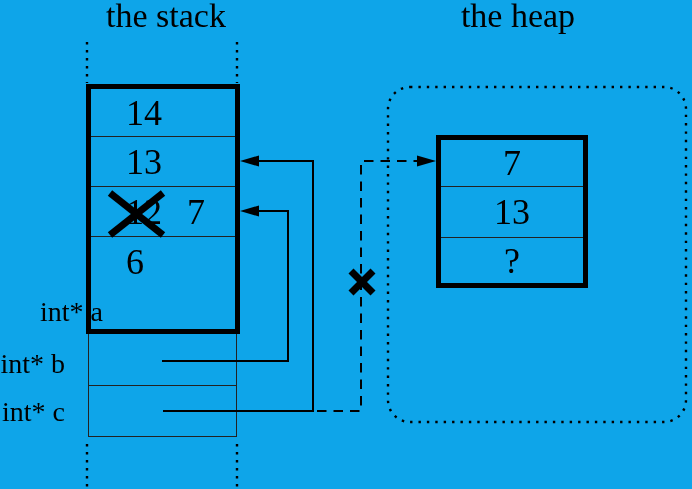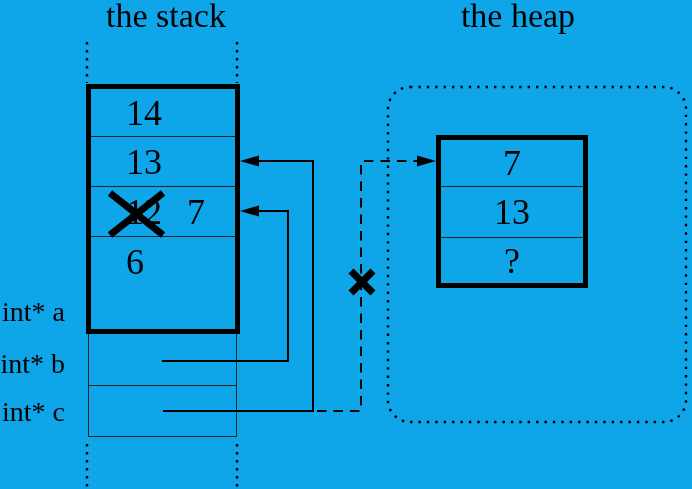--- a/index.html
+++ b/index.html
@@ -49,21 +49,21 @@
     display:flex; align-items:center; justify-content:center;
     font-size:36px;
   }
   .hrow:first-child { border-top:none; }
 
   
   .ptr-label {
     left:0; width:65px; text-align:right;
     font-size:28px; line-height:30px; white-space:nowrap;
   }
-  #label-a { top:297px; }
+  #label-a { top:297px;padding-left:38px; }
   #label-b { top:349px;text-align:right; }
   #label-c { top:397px;text-align:right; }
 
   #overlay { left:0; top:0; pointer-events:none; }
 </style>
 </head>
 <body>
 
 <div class="canvas">
 

